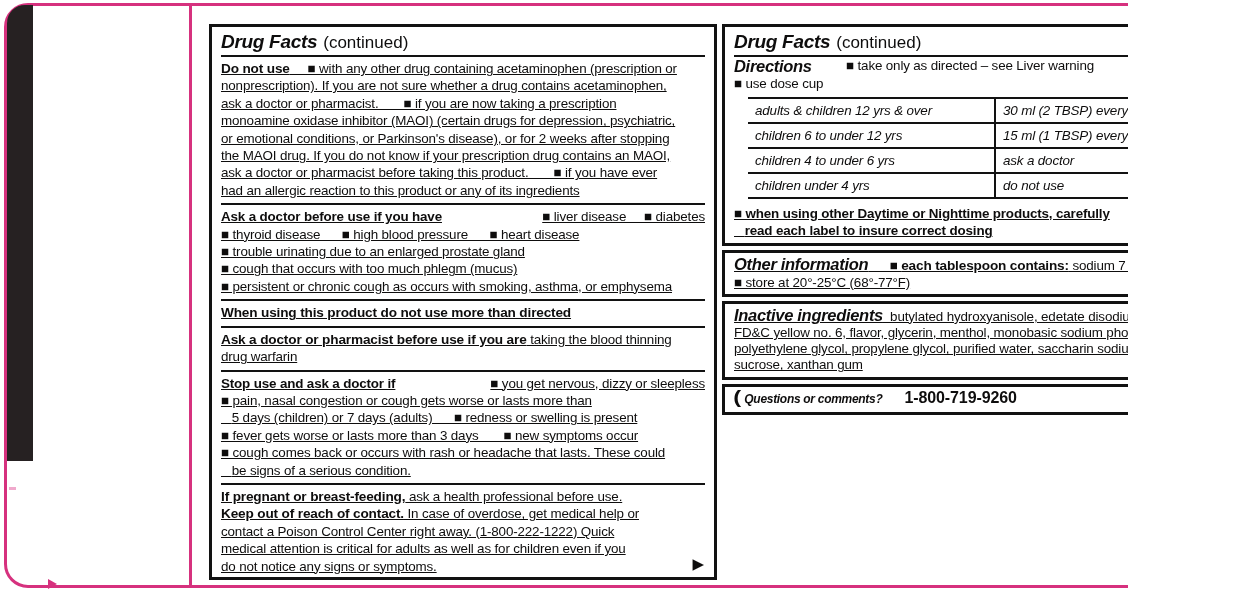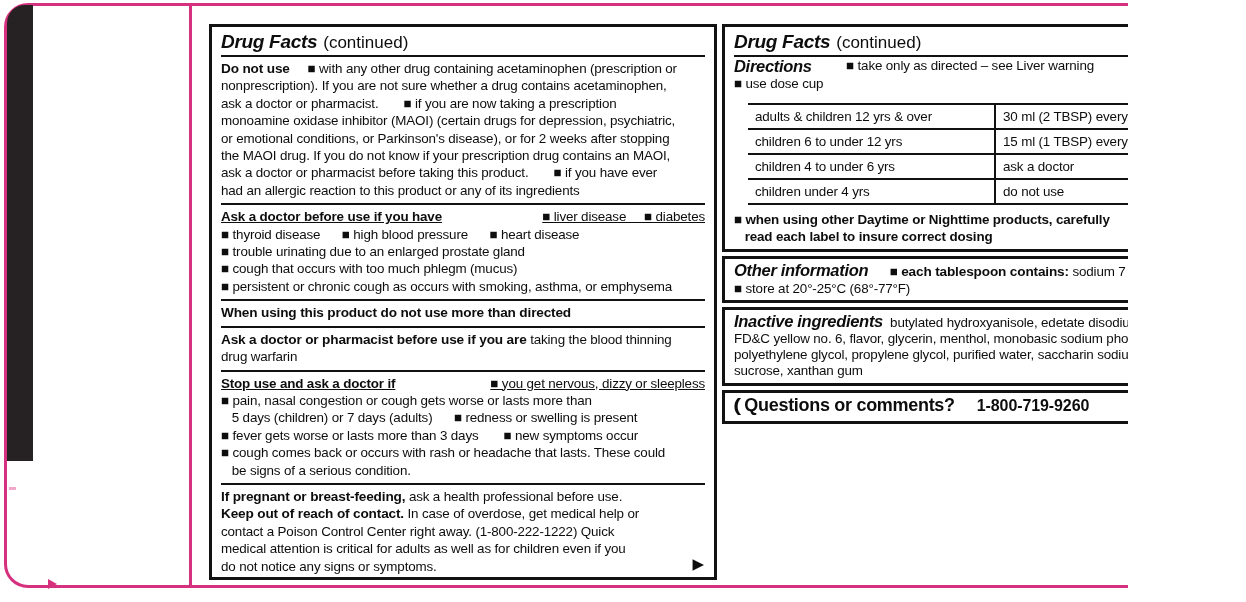--- a/index.html
+++ b/index.html
@@ -20,41 +20,41 @@
   .right-col{position:absolute;left:722px;top:24px;width:498px;}
   .rbox{position:relative;background:#fff;border:3px solid #121212;box-sizing:border-box;
         margin-bottom:4px;padding:1px 9px 3px 9px;overflow:hidden;width:498px;}
 
   .pf-title{display:flex;align-items:baseline;padding:3px 0 2px 0;border-bottom:2px solid #121212;}
   .dt{font-style:italic;font-weight:bold;font-size:19px;letter-spacing:-0.3px;}
   .dtc{font-size:17px;margin-left:6px;}
 
   .sec{border-top:2px solid #121212;padding:3px 0 4px 0;}
   .sec.first{border-top:none;}
-  .bodytext{font-size:13.4px;line-height:17.4px;letter-spacing:-0.15px;white-space:pre-wrap;margin:0;}
+  .bodytext{font-size:13.4px;line-height:17.4px;letter-spacing:-0.15px;white-space:pre-wrap;margin:0;text-decoration:underline;}
   .bodytext b{font-size:13.6px;}
   .flexline{display:flex;justify-content:space-between;align-items:flex-end;
             font-size:13.4px;line-height:17.4px;letter-spacing:-0.15px;text-decoration:underline;}
   .flexline .pre{white-space:pre;}
   .more-arrow{position:absolute;right:10px;bottom:6px;font-size:15px;line-height:15px;}
 
   .dir-grid{display:grid;grid-template-columns:112px 1fr;font-size:13.4px;line-height:18px;
             letter-spacing:-0.15px;padding:0 0 2px 0;}
   .h-it{font-style:italic;font-weight:bold;font-size:16.5px;letter-spacing:-0.3px;}
-  .dose{border-collapse:collapse;margin:8px 0 4px 14px;width:457px;table-layout:fixed;}
+  .dose{border-collapse:collapse;margin:2px 0 4px 14px;width:457px;table-layout:fixed;font-style:italic;}
   .dose td{border-top:2px solid #121212;padding:2px 4px 2px 7px;font-size:13.4px;
            letter-spacing:-0.15px;height:19px;vertical-align:middle;}
   .dose tr:last-child td{border-bottom:2px solid #121212;}
   .dose td.c2{border-left:2px solid #121212;width:198px;}
   .note{font-weight:bold;padding-top:2px;}
 
   .qline{display:flex;align-items:baseline;padding:1px 0 2px 0;}
   .phone-glyph{font-weight:900;font-size:19px;transform:scaleX(1.25);display:inline-block;
                margin-right:4px;line-height:16px;}
-  .q-head{font-weight:bold;font-size:18px;letter-spacing:-0.3px;}
+  .q-head{font-style:italic;font-weight:bold;font-size:12px;letter-spacing:-0.3px;}
   .q-num{font-weight:bold;font-size:16px;margin-left:22px;letter-spacing:-0.1px;}
 </style>
 </head>
 <body>
 
 <div class="stage">
   <div class="diecut"></div>
   <div class="foldline"></div>
   <div class="regbar"></div>
   <div class="diecut-arrow"></div>

